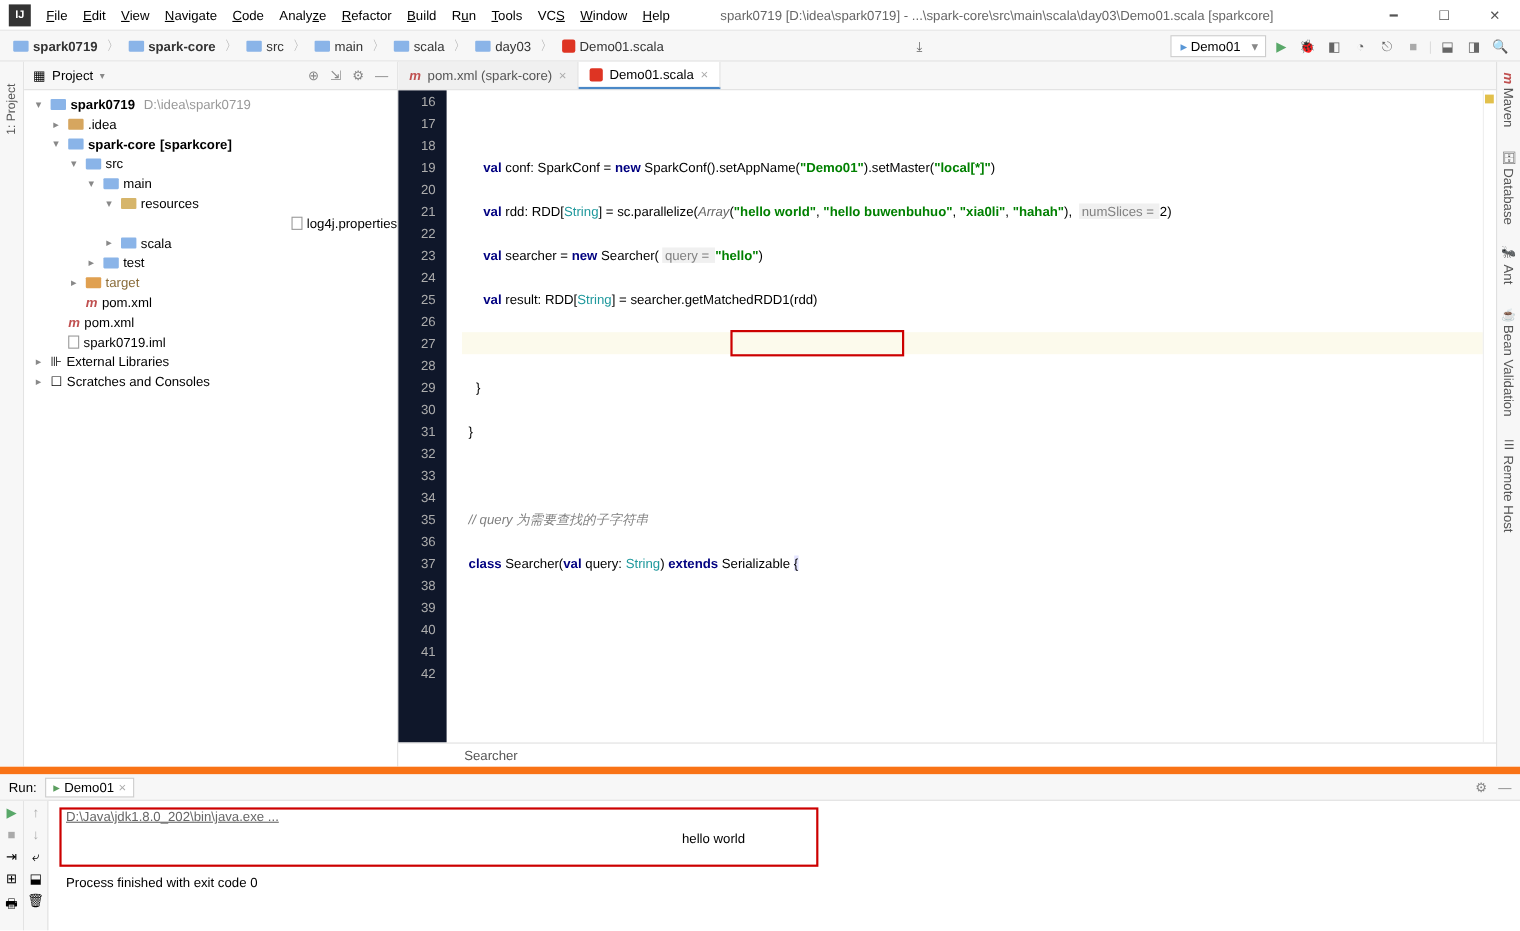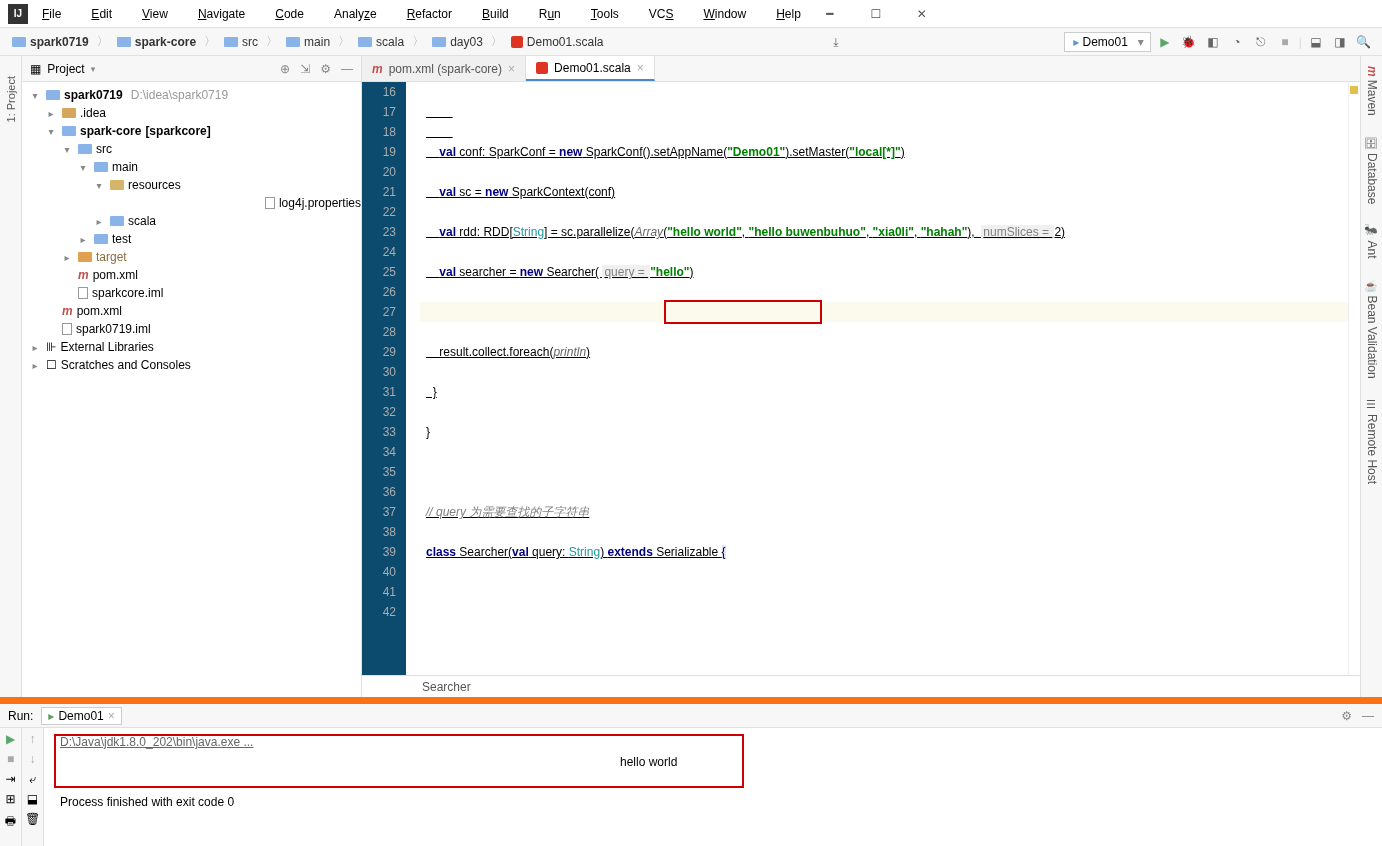--- a/index.html
+++ b/index.html
@@ -1,20 +1,20 @@
 <!DOCTYPE html>
 <html><head>
 <meta charset="utf-8">
 <style>
 * { margin: 0; padding: 0; box-sizing: border-box; font-family: "Segoe UI", Arial, sans-serif; font-size: 12px; }
 body { width: 1382px; height: 846px; background: #fff; overflow: hidden; display: flex; flex-direction: column; }
 
 .titlebar { height: 28px; background: #fff; display: flex; align-items: center; border-bottom: 1px solid #e0e0e0; }
 .titlebar-icon { width: 20px; height: 20px; background: #333; margin: 0 8px; display:flex;align-items:center;justify-content:center;color:#fff;font-weight:bold;font-size:10px; }
-.menu-bar { display: flex; gap: 18px; }
+.menu-bar { display: flex; gap: 2px; }
 .menu-item { padding: 4px 6px; cursor: pointer; }
 .menu-item u { text-decoration: underline; }
 .title-text { margin-left: 40px; color: #666; flex: 1; text-align: left; }
 .win-controls { display: flex; gap: 0; }
 .win-btn { width: 46px; height: 28px; display: flex; align-items: center; justify-content: center; color: #555; }
 
 .toolbar-row { height: 28px; background: #f7f7f7; border-bottom: 1px solid #e0e0e0; display: flex; align-items: center; padding: 0 8px; gap: 4px; }
 .crumb { display: flex; align-items: center; gap: 4px; padding: 2px 4px; color: #333; }
 .crumb-sep { color: #aaa; }
 .folder-ico { width: 14px; height: 10px; background: #8ab4e8; border-radius: 1px; display:inline-block; }
@@ -44,24 +44,24 @@
 .indent1 { padding-left: 22px; } .indent2 { padding-left: 38px; } .indent3 { padding-left: 54px; }
 .indent4 { padding-left: 70px; } .indent5 { padding-left: 86px; justify-content: flex-end; }
 
 .editor-area { flex:1; display:flex; flex-direction:column; overflow:hidden; }
 .tab-bar { height: 26px; background: #f7f7f7; border-bottom: 1px solid #e0e0e0; display:flex; align-items:stretch; }
 .ed-tab { display:flex; align-items:center; gap:6px; padding: 0 10px; border-right:1px solid #e0e0e0; color:#555; background:#f0f0f0; }
 .ed-tab.active { background:#fff; border-bottom:2px solid #4a88c7; color:#000; }
 .ed-tab .close { color:#aaa; }
 
 .code-scroll { flex:1; display:flex; overflow:hidden; font-family: Consolas, monospace; font-size: 13px; line-height: 20px; position:relative; }
-.gutter { width: 44px; background:#0c4a6e; color:#adadad; text-align:right; padding-right:10px; border-right: 0; }
+.gutter { width: 44px; background:#0f172a; color:#adadad; text-align:right; padding-right:10px; border-right: 0; }
 .gut-line { height:20px; }
 .fold-col { width: 14px; }
-.code-lines { flex:1; padding-left: 6px; white-space: pre; position:relative;text-decoration:underline; }
+.code-lines { flex:1; padding-left: 6px; white-space: pre; position:relative; }
 .code-lines .line { height:20px; }
 .hl-line { position:absolute; left:0; right:0; height:20px; background:#fcfaec; z-index:0; }
 .k-key { color:#000080; font-weight:bold; }
 .k-str { color:#008000; font-weight:bold; }
 .k-com { color:#808080; font-style:italic; }
 .k-ann { color:#808080; }
 .k-param { color:#666; font-style:italic; }
 .redbox1 { position:absolute; border:2px solid #c00; pointer-events:none; }
 .k-sel { background:#e4e4ff; }
 
@@ -96,20 +96,21 @@
     <span class="menu-item"><u>C</u>ode</span>
     <span class="menu-item">Analy<u>z</u>e</span>
     <span class="menu-item"><u>R</u>efactor</span>
     <span class="menu-item"><u>B</u>uild</span>
     <span class="menu-item">R<u>u</u>n</span>
     <span class="menu-item"><u>T</u>ools</span>
     <span class="menu-item">VC<u>S</u></span>
     <span class="menu-item"><u>W</u>indow</span>
     <span class="menu-item"><u>H</u>elp</span>
   </div>
+  <div class="title-text">spark0719 [D:\idea\spark0719] - ...\spark-core\src\main\scala\day03\Demo01.scala [sparkcore]</div>
   <div class="win-controls">
     <div class="win-btn">━</div>
     <div class="win-btn">☐</div>
     <div class="win-btn">✕</div>
   </div>
 </div>
 
 <div class="toolbar-row">
   <span class="crumb">
       <span class="folder-ico"></span>
@@ -229,25 +230,20 @@
         </div>
       <div class="tree-row indent2 target">
           <span class="exp">▸</span>
           <span class="folder-ico"></span>
           <span>target</span>
         </div>
       <div class="tree-row indent2">
           <span class="exp"></span>
           <span class="m-ico">m</span>
           <span>pom.xml</span>
-        </div>
-      <div class="tree-row indent2">
-          <span class="exp"></span>
-          <span class="file-ico"></span>
-          <span>sparkcore.iml</span>
         </div>
       <div class="tree-row indent1">
           <span class="exp"></span>
           <span class="m-ico">m</span>
           <span>pom.xml</span>
         </div>
       <div class="tree-row indent1">
           <span class="exp"></span>
           <span class="file-ico"></span>
           <span>spark0719.iml</span>
@@ -306,21 +302,20 @@
           <div class="gut-line">39</div>
           <div class="gut-line">40</div>
           <div class="gut-line">41</div>
           <div class="gut-line">42</div>
         </div>
       <div class="fold-col"></div>
       <div class="code-lines" id="codelines">
         <div class="hl-line" style="top:220px"></div>
         <div class="redbox1" style="left:244px; top:218px; width:158px; height:24px;"></div>
 <div class="line">    <span class="k-key">val</span> conf: SparkConf = <span class="k-key">new</span> SparkConf().setAppName(<span class="k-str">"Demo01"</span>).setMaster(<span class="k-str">"local[*]"</span>)</div>
-<div class="line">    <span class="k-key">val</span> sc = <span class="k-key">new</span> SparkContext(conf)</div>
 <div class="line">    <span class="k-key">val</span> rdd: RDD[<span style="color:#20999d">String</span>] = sc.parallelize(<span class="k-param">Array</span>(<span class="k-str">"hello world"</span>, <span class="k-str">"hello buwenbuhuo"</span>, <span class="k-str">"xia0li"</span>, <span class="k-str">"hahah"</span>),  <span class="k-ann" style="background:#f0f0f0;padding:0 2px">numSlices = </span>2)</div>
 <div class="line">    <span class="k-key">val</span> searcher = <span class="k-key">new</span> Searcher( <span class="k-ann" style="background:#f0f0f0;padding:0 2px">query = </span><span class="k-str">"hello"</span>)</div>
 <div class="line">    <span class="k-key">val</span> result: RDD[<span style="color:#20999d">String</span>] = searcher.getMatchedRDD1(rdd)</div>
 <div class="line">    result.collect.foreach(<span class="k-param">println</span>)</div>
 <div class="line">  }</div>
 <div class="line">}</div>
 <div class="line"></div>
 <div class="line"><span class="k-com">// query 为需要查找的子字符串</span></div>
 <div class="line" style="position:relative;z-index:1"><span class="k-key">class</span> Searcher(<span class="k-key">val</span> query: <span style="color:#20999d">String</span>) <span class="k-key">extends</span> Serializable <span class="k-sel">{</span></div>
 

